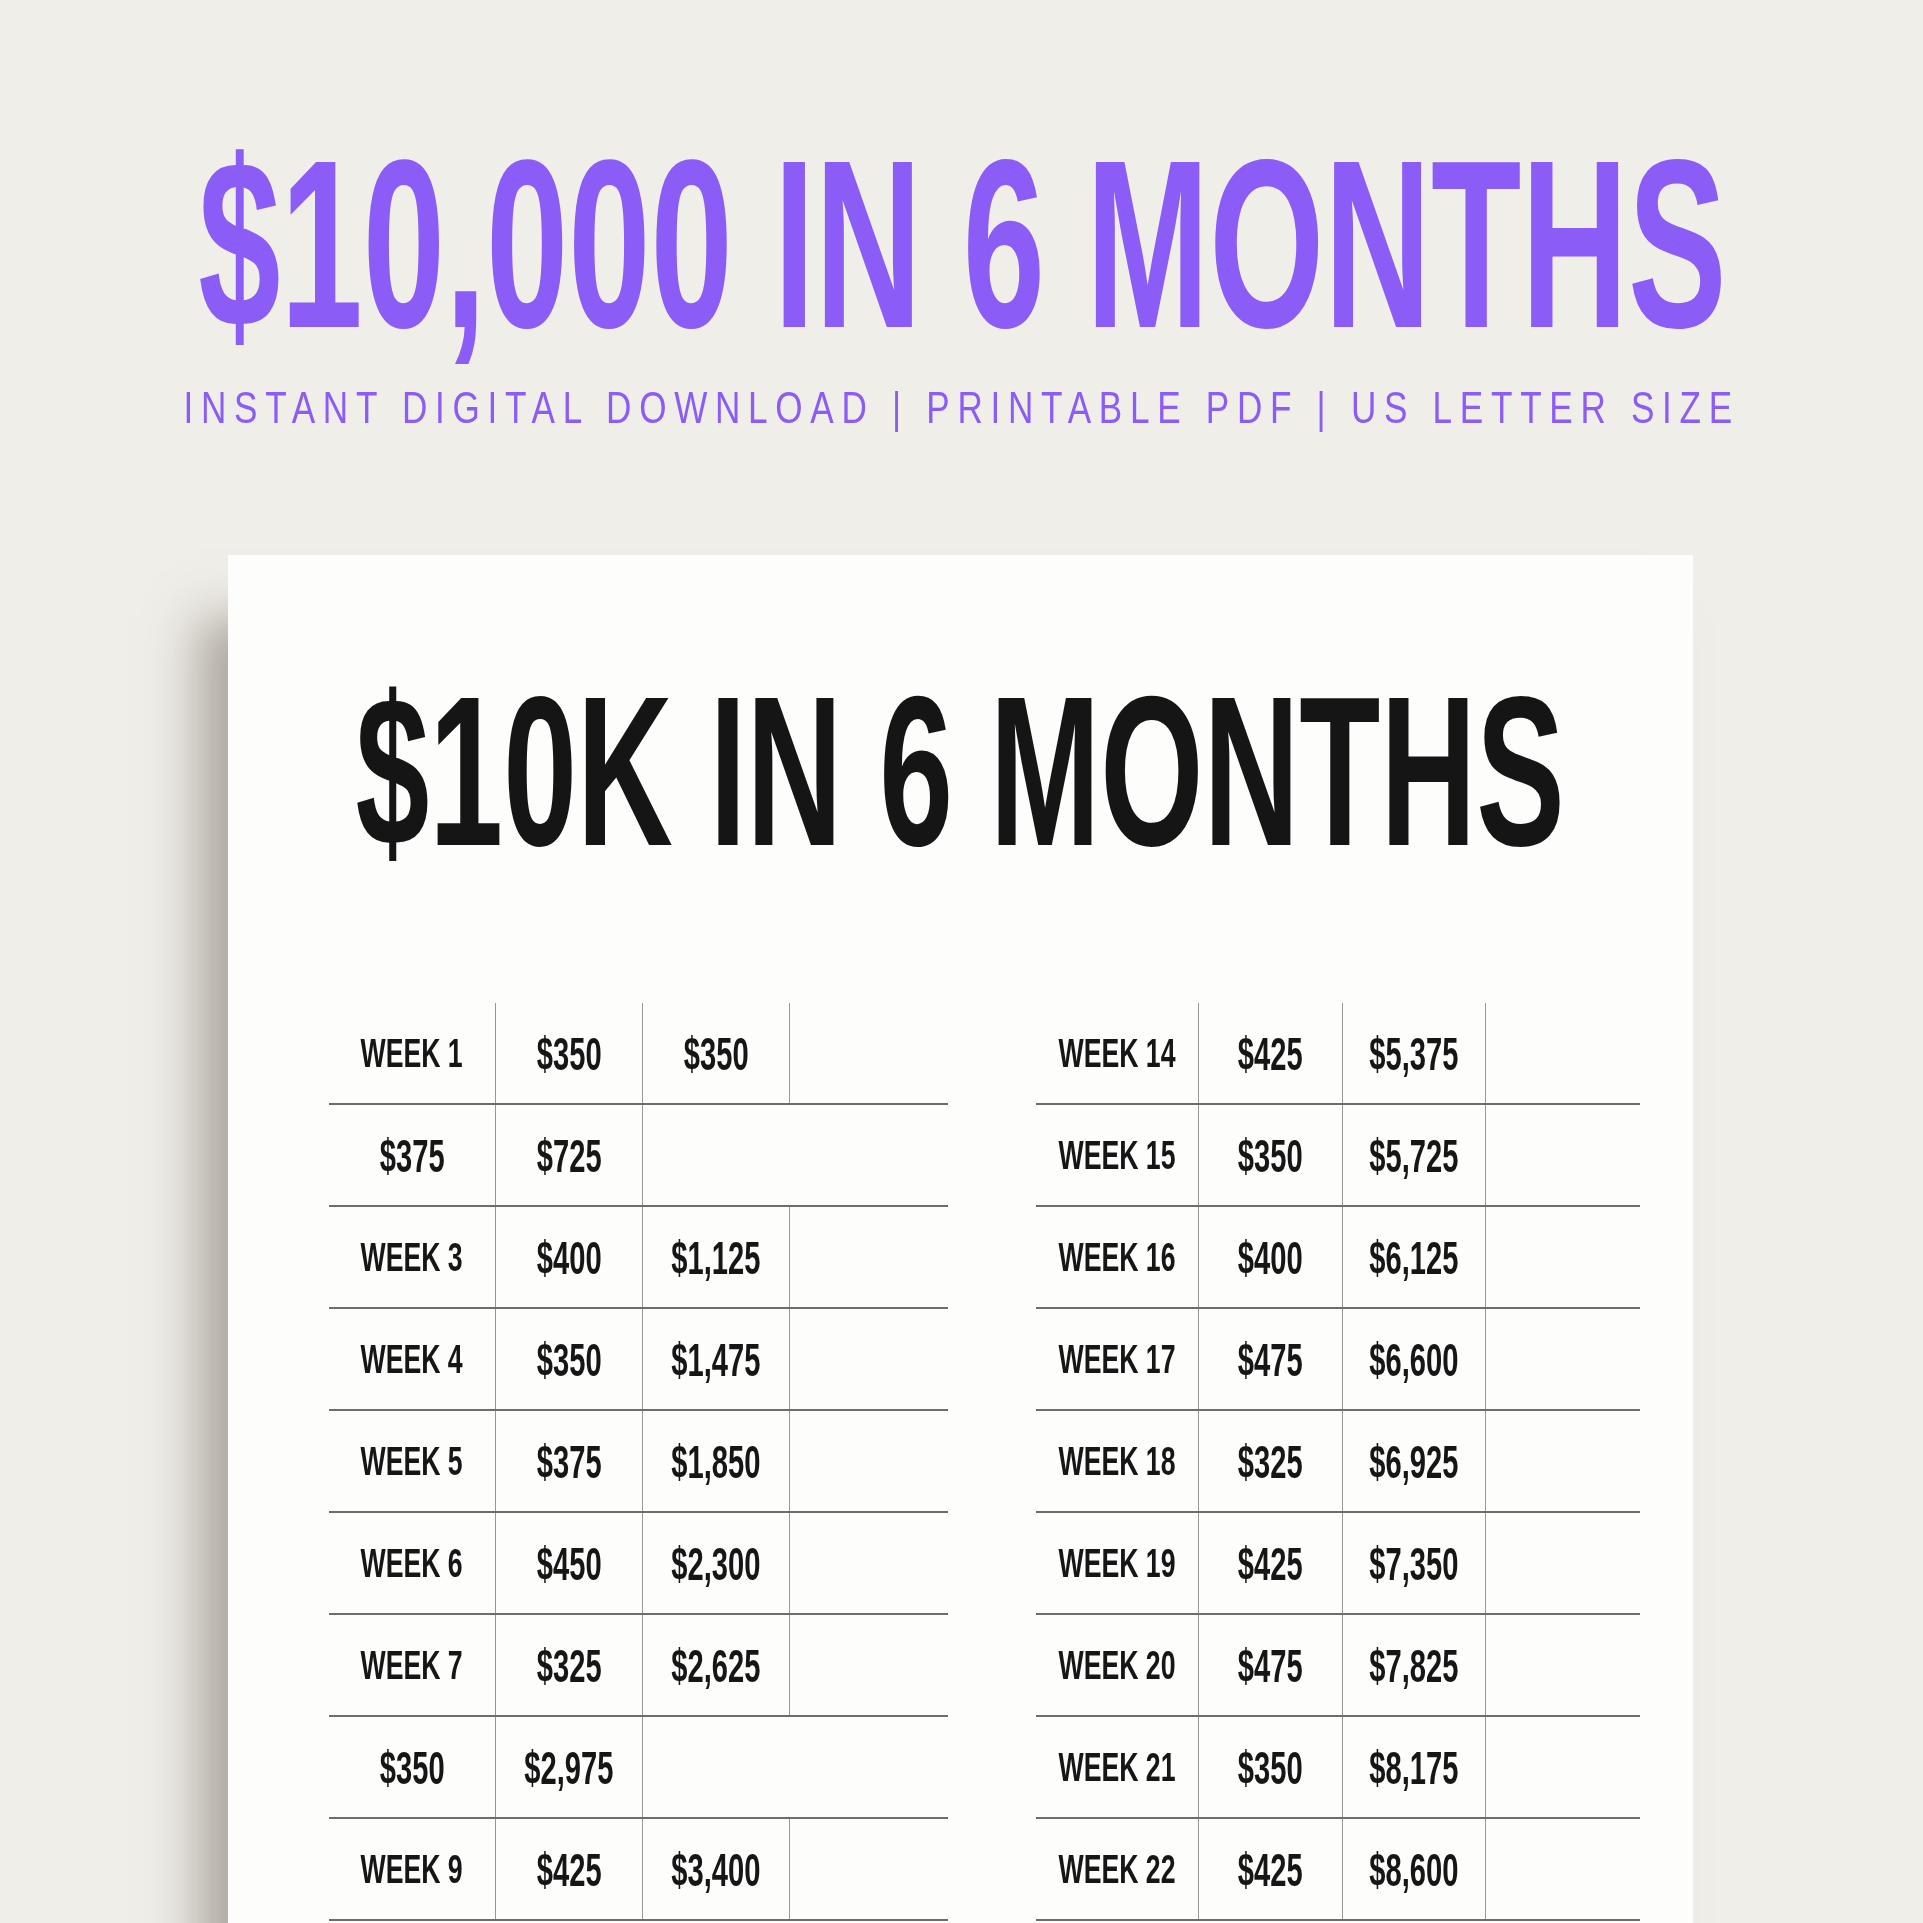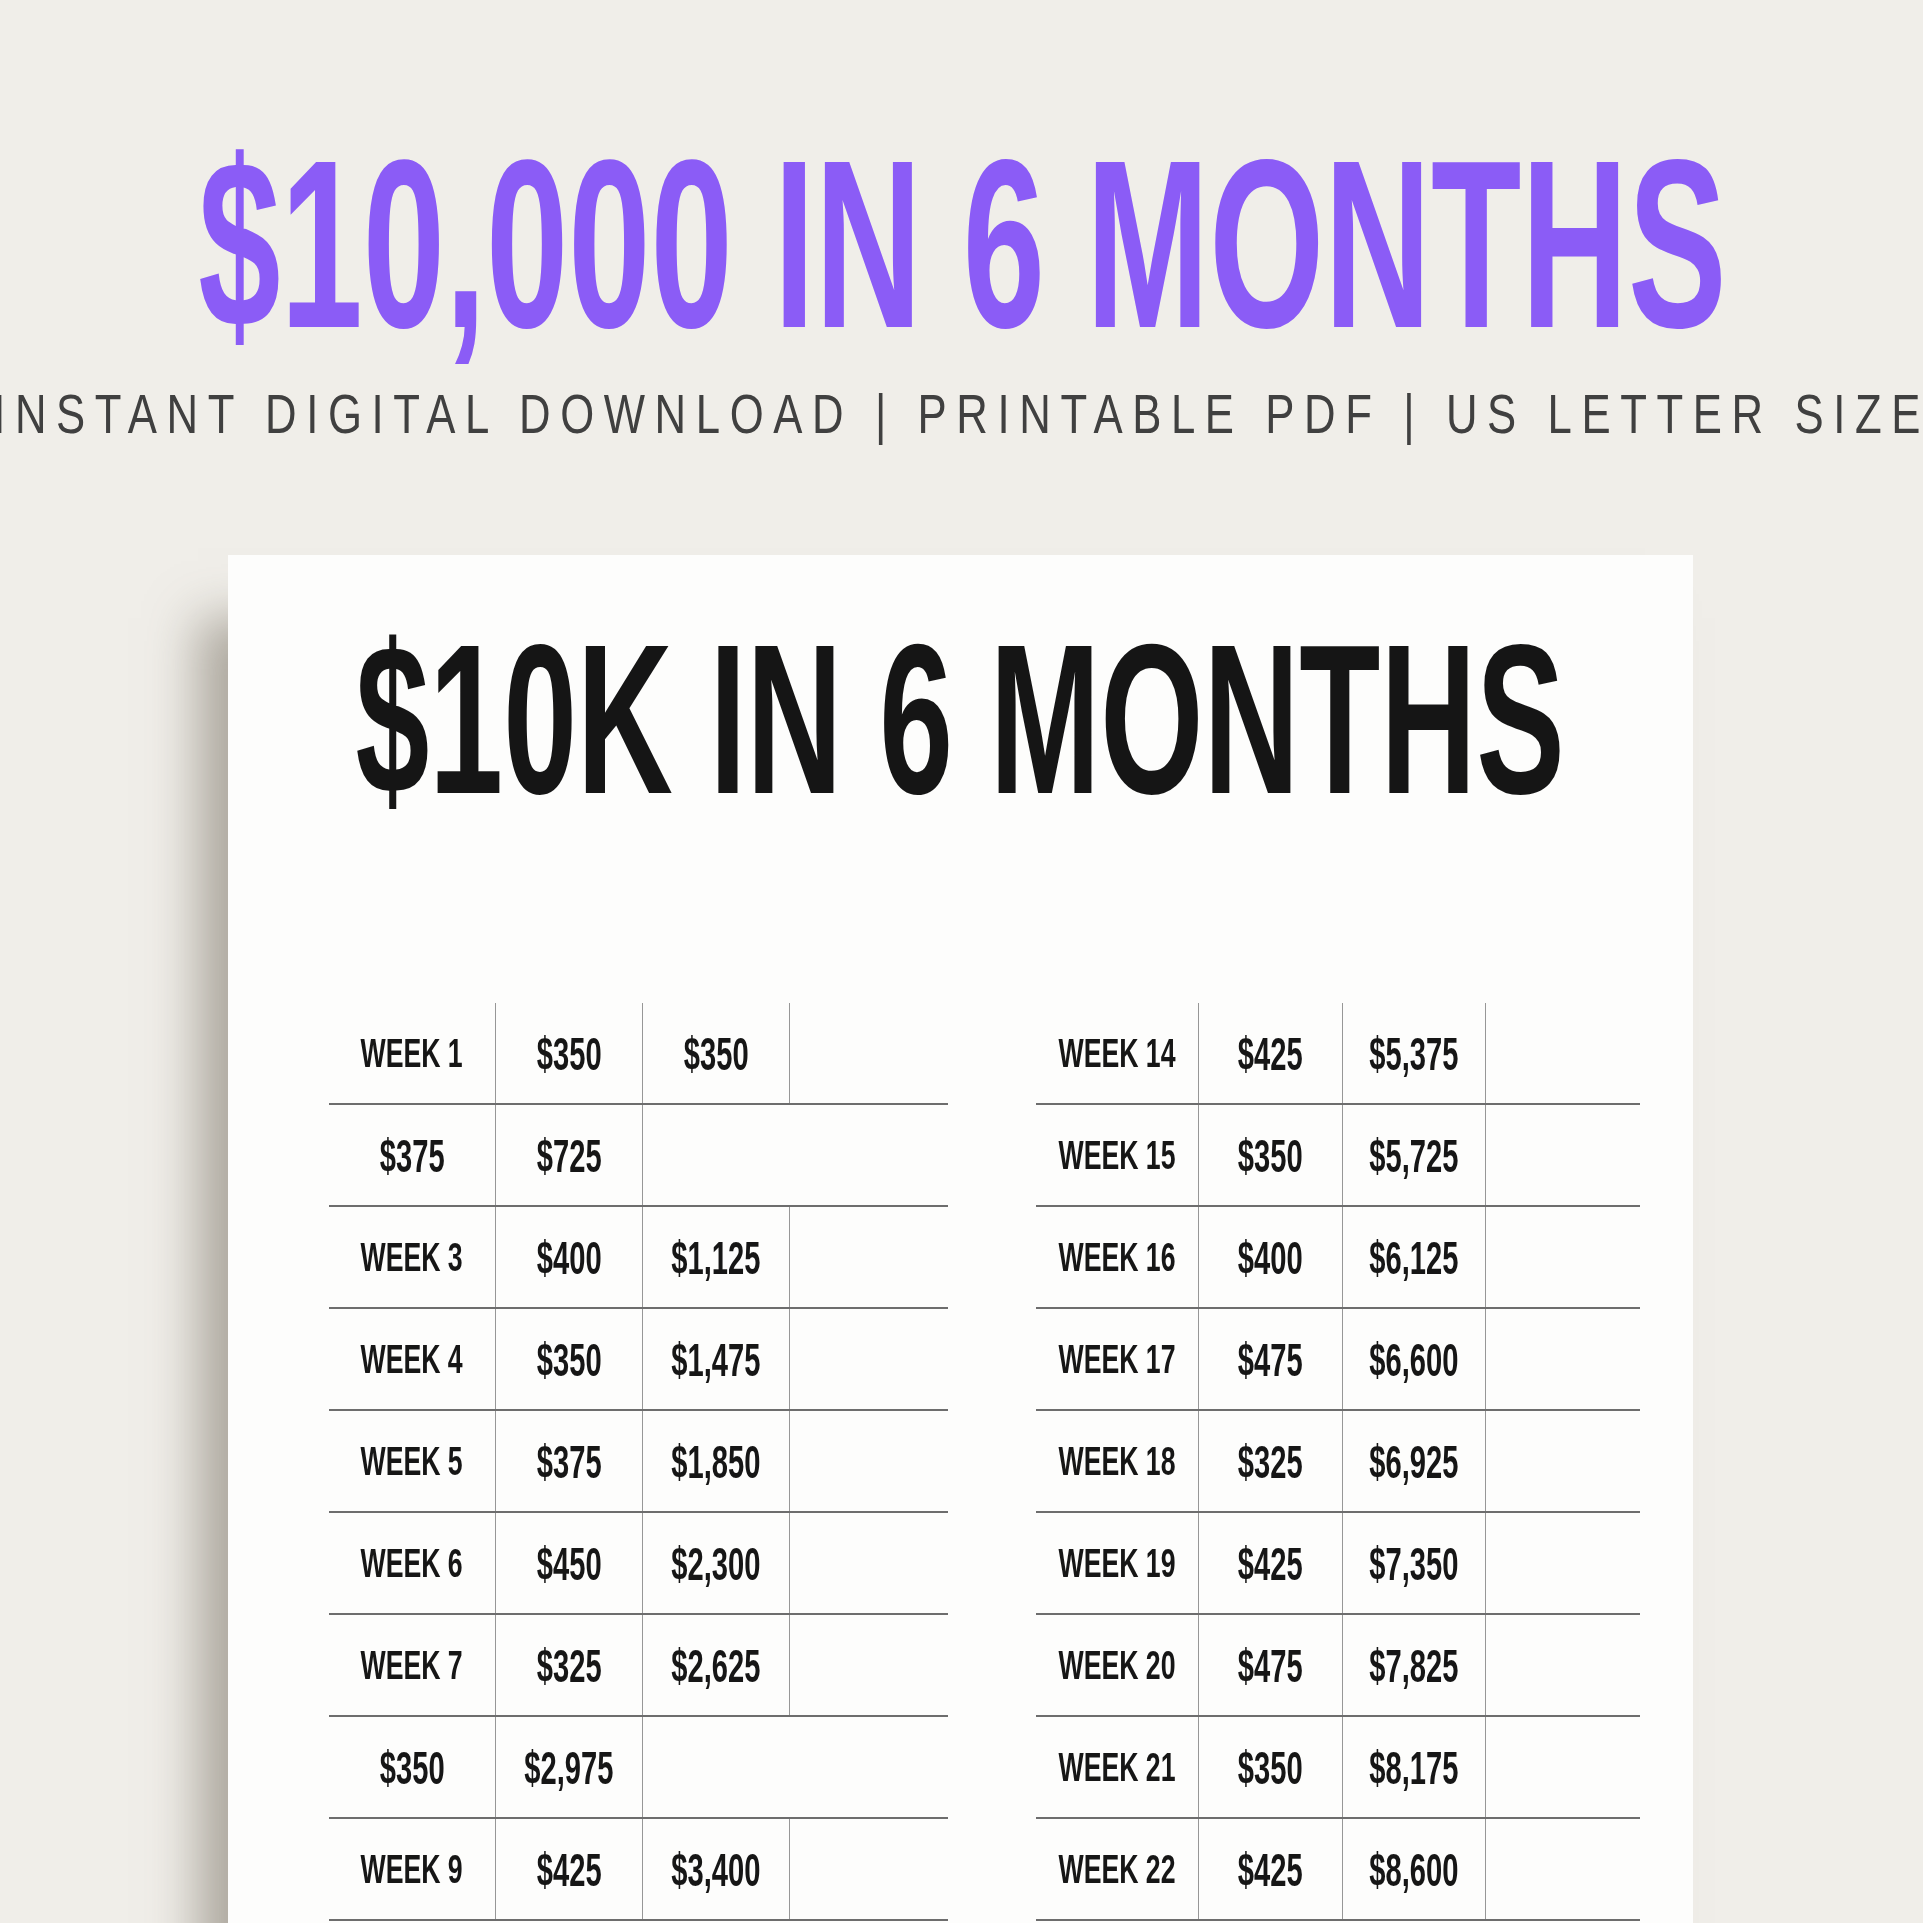--- a/index.html
+++ b/index.html
@@ -17,34 +17,34 @@
     position: absolute; top: 124px; left: 0; width: 100%;
     display: flex; justify-content: center;
     font-size: 240px; line-height: 1; font-weight: bold;
     color: #8b5cf6; white-space: nowrap;
   }
   .listing-title .cnd { transform: scaleX(.616); }
 
   .listing-subtitle {
     position: absolute; top: 383px; left: 0; width: 100%;
     display: flex; justify-content: center;
-    font-size: 56px; line-height: 1.1; font-weight: 400;
-    color: #404040; white-space: nowrap;
+    font-size: 45px; line-height: 1.1; font-weight: 400;
+    color: #8b5cf6; white-space: nowrap;
   }
   .listing-subtitle .cnd { transform: scaleX(.78); letter-spacing: .22em; }
 
   
   .paper {
     position: absolute; left: 228px; top: 555px;
     width: 1465px; height: 1503px;
     background: #fdfdfc;
     box-shadow: -39px 54px 47px -9px rgba(108, 99, 86, .5);
   }
   .paper-title {
-    padding-top: 57px;
+    padding-top: 109px;
     display: flex; justify-content: center;
     font-size: 214px; line-height: 1; font-weight: bold;
     color: #151515; white-space: nowrap;
   }
   .paper-title .cnd { transform: scaleX(.62); }
 
   
   .wtable { position: absolute; top: 448px; width: 619px; }
   .wtable.left  { left: 101px; }
   .wtable.right { left: 808px; width: 604px; }

